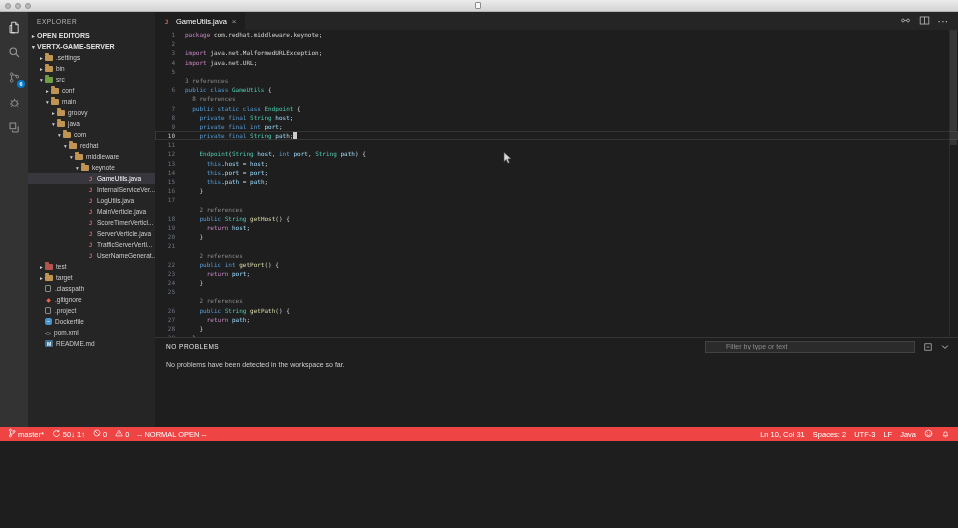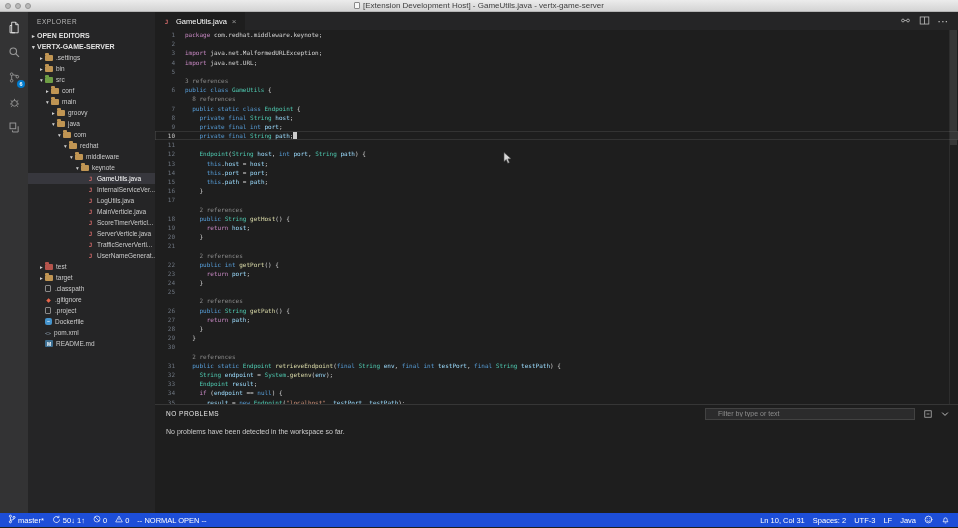--- a/index.html
+++ b/index.html
@@ -10,21 +10,21 @@
   .titlebar { height:12px; background:linear-gradient(#ececec,#d4d4d4);
     border-bottom:1px solid #b5b5b5; position:relative; display:flex;
     align-items:center; justify-content:center; font-size:8px; color:#3e3e3e; }
   .lights { position:absolute; left:5px; top:3px; display:flex; gap:4px; }
   .light { width:6px; height:6px; border-radius:50%; background:#b9b9b9; border:0.5px solid #979797; }
   .title-doc { width:6px; height:7px; border:1px solid #8b8b8b; border-radius:1px;
     background:#f7f7f7; margin-right:3px; display:inline-block; }
   .title-text { white-space:nowrap; }
 
   
-  .main { display:flex; height:501px;justify-content:center; }
+  .main { display:flex; height:415px;justify-content:center; }
 
   
   .activitybar { width:28px; background:#333334; display:flex; flex-direction:column;
     align-items:center; padding-top:4px; }
   .ab-item { width:28px; height:25px; display:flex; align-items:center; justify-content:center;
     color:#989898; position:relative; }
   .ab-item.active { color:#f5f5f5; }
   .badge { position:absolute; right:3px; bottom:3px; min-width:8px; height:8px; padding:0 1px;
     background:#007acc; color:#fff; font-size:5.5px; line-height:8px; text-align:center;
     border-radius:4px; font-weight:bold; }
@@ -82,45 +82,44 @@
   .scrollbar { position:absolute; top:0; right:0; width:9px; height:100%;
     border-left:1px solid rgba(255,255,255,0.07); }
   .thumb { position:absolute; top:0; right:1px; width:7px; height:115px;
     background:rgba(121,121,121,0.28); }
 
   
   .panel { height:109px; border-top:1px solid #363636; background:#1e1e1e; }
   .panel-header { height:17px; display:flex; align-items:center; padding:0 8px 0 11px; }
   .panel-title { font-size:6.5px; letter-spacing:0.5px; color:#e7e7e7; }
   .panel-filter { margin-left:auto; width:210px; height:12px; background:#2b2b2c;
-    border:1px solid #424242; color:#cccccc; font-size:7px; padding:0 12px; outline:none; }
+    border:1px solid #424242; color:#cccccc; font-size:7px; padding:0 20px; outline:none; }
   .panel-filter::placeholder { color:#8c8c8c; }
   .panel-hicons { display:flex; align-items:center; gap:7px; margin-left:8px; color:#c0c0c0; }
   .panel-msg { font-size:7px; color:#cccccc; padding:6px 0 0 11px; }
 
   
-  .statusbar { height:14px; background:#1d4ed8; color:#ffffff; display:flex;
+  .statusbar { height:14px; background:#ef4444; color:#ffffff; display:flex;
     align-items:center; font-size:7.5px; padding:0 4px; }
   .sb-item { display:flex; align-items:center; gap:2px; padding:0 4px; height:100%;
     white-space:nowrap; }
   .sb-right { margin-left:auto; display:flex; align-items:flex-end; height:100%; }
 
   .mouse-cursor { position:absolute; left:503px; top:151px; z-index:50; }
 </style>
 </head>
 <body>
 
 <div class="titlebar">
   <div class="lights">
     <span class="light"></span>
     <span class="light"></span>
     <span class="light"></span>
   </div>
   <span class="title-doc"></span>
-  <span class="title-text">[Extension Development Host] - GameUtils.java - vertx-game-server</span>
 </div>
 
 <div class="main">
   <div class="activitybar">
       <div class="ab-item active">
         <span><svg width="13" height="13" viewBox="0 0 16 16" fill="none" stroke="currentColor">
             <path d="M4.5 1.5h5l3 3v10h-8z"></path>
             <path d="M9.5 1.5v3h3"></path>
             <path d="M4.5 5.5h-2v9h6"></path>
           </svg></span>

